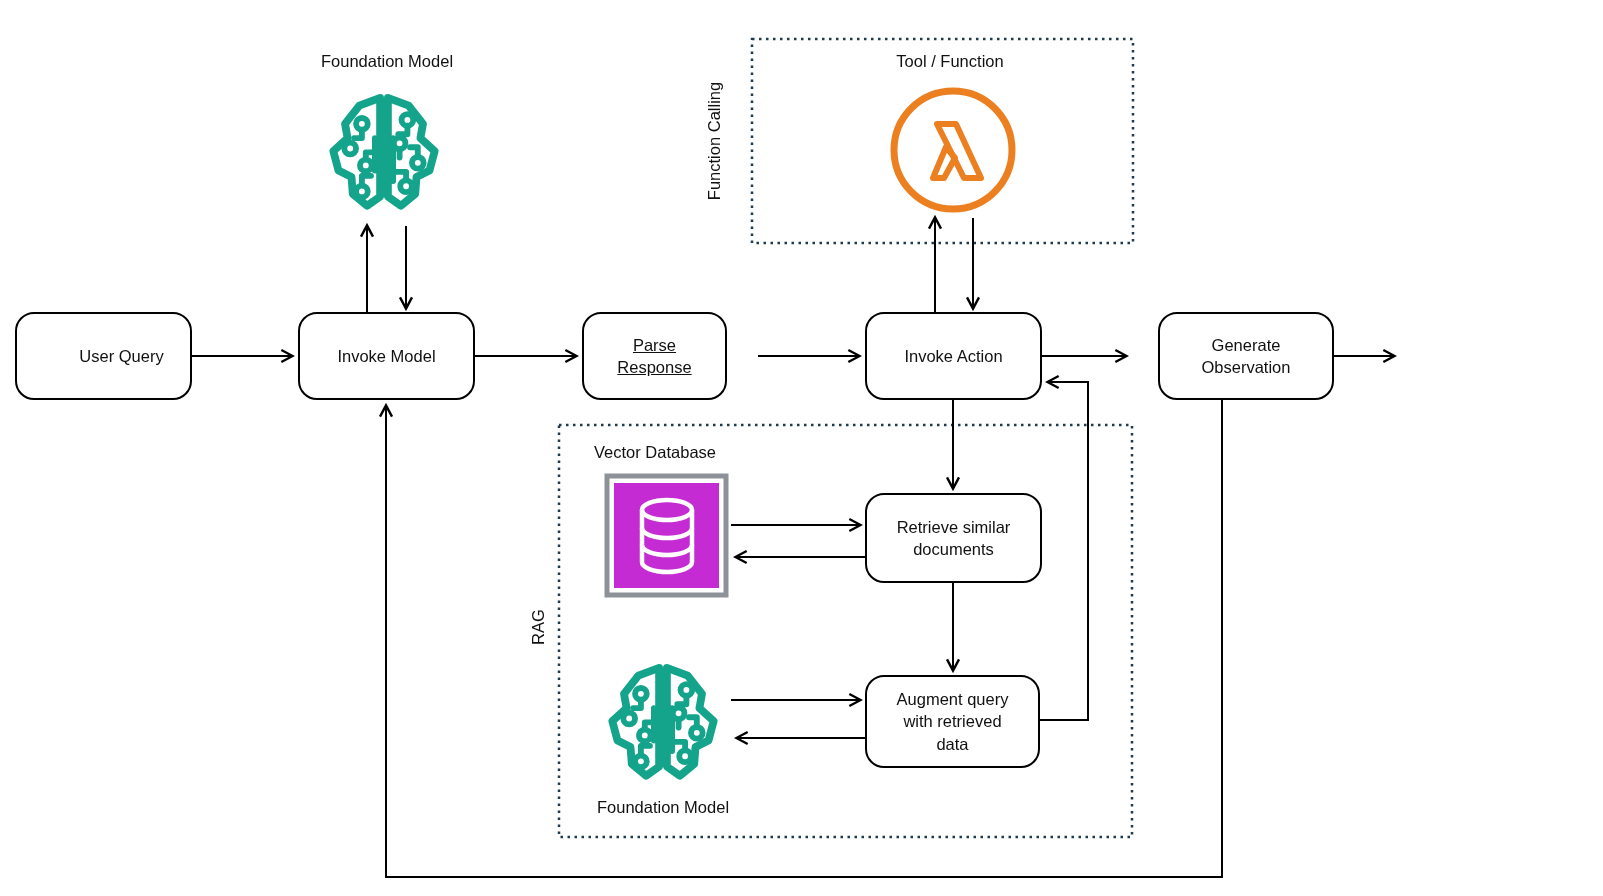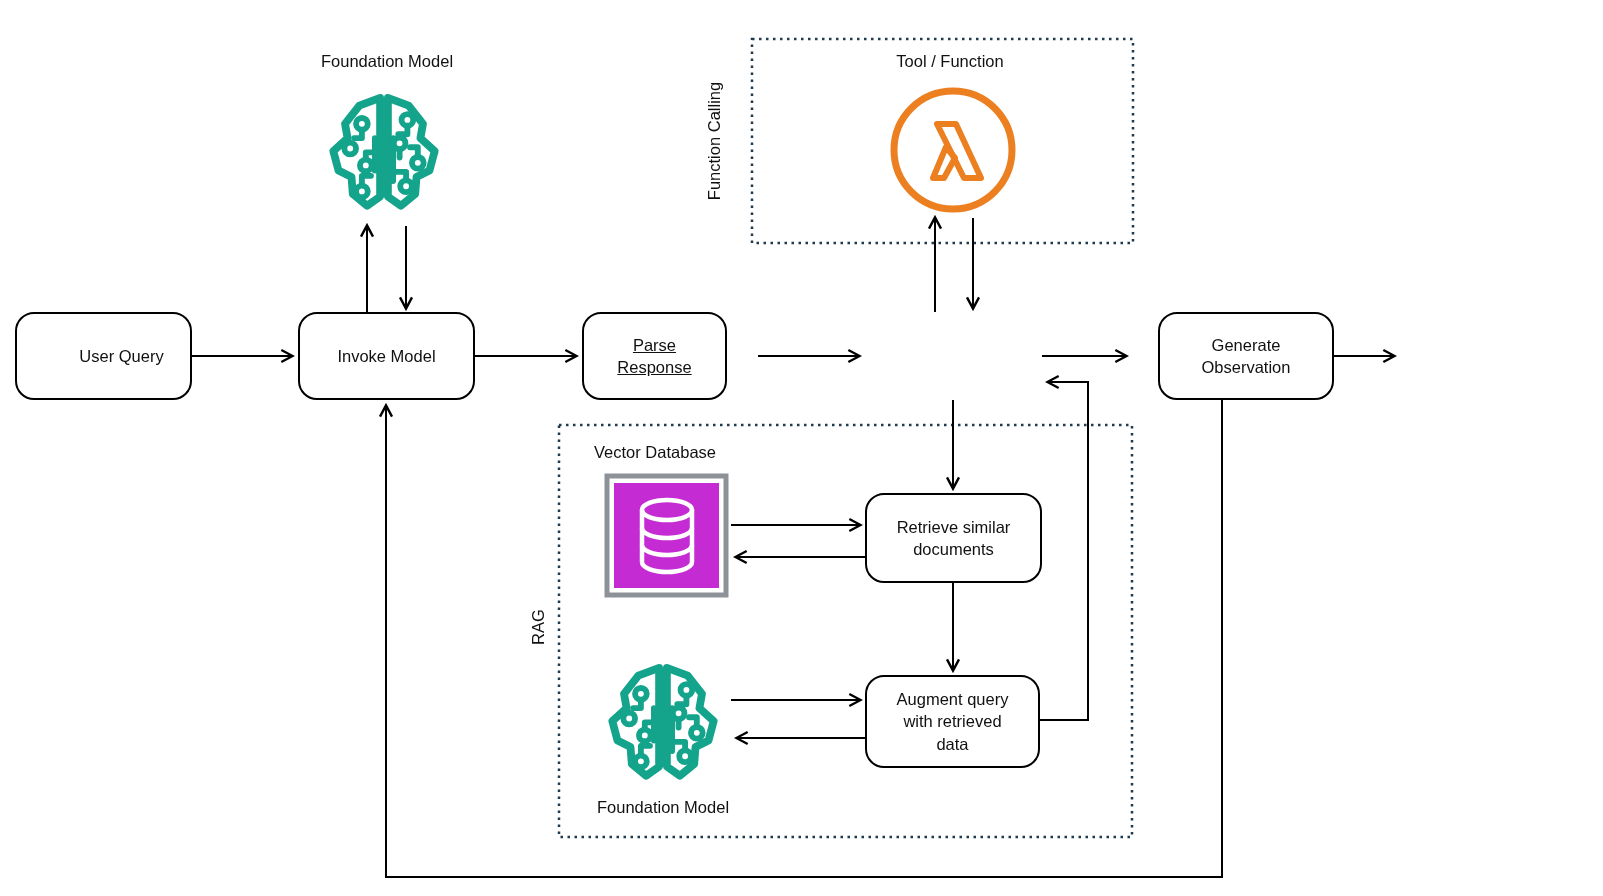--- a/index.html
+++ b/index.html
@@ -169,20 +169,21 @@
         <circle cx="76" cy="56" r="4.5"></circle>
         <circle cx="67" cy="74" r="4.5"></circle>
       </g>
     </g>
   </svg>
 
   <div class="node" id="n-user-query">User Query</div>
   <div class="node" id="n-invoke-model">Invoke Model</div>
   <div class="node" id="n-parse-response">Parse
 Response</div>
+  <div class="node" id="n-invoke-action">Invoke Action</div>
   <div class="node" id="n-generate-obs">Generate
 Observation</div>
   <div class="node" id="n-retrieve-docs">Retrieve similar
 documents</div>
   <div class="node" id="n-augment-query">Augment query
 with retrieved
 data</div>
 
   <div class="caption" id="cap-fm-top">Foundation Model</div>
   <div class="caption" id="cap-tool-function">Tool / Function</div>

